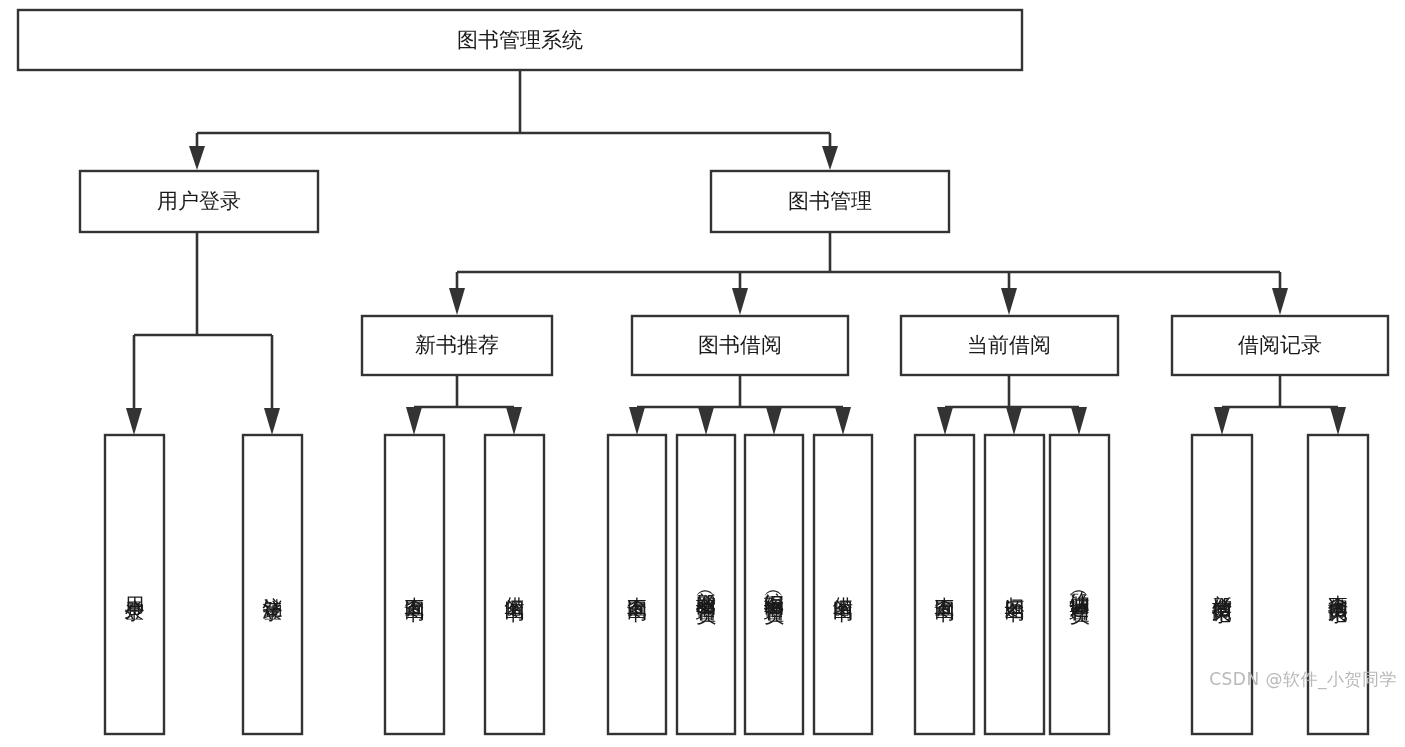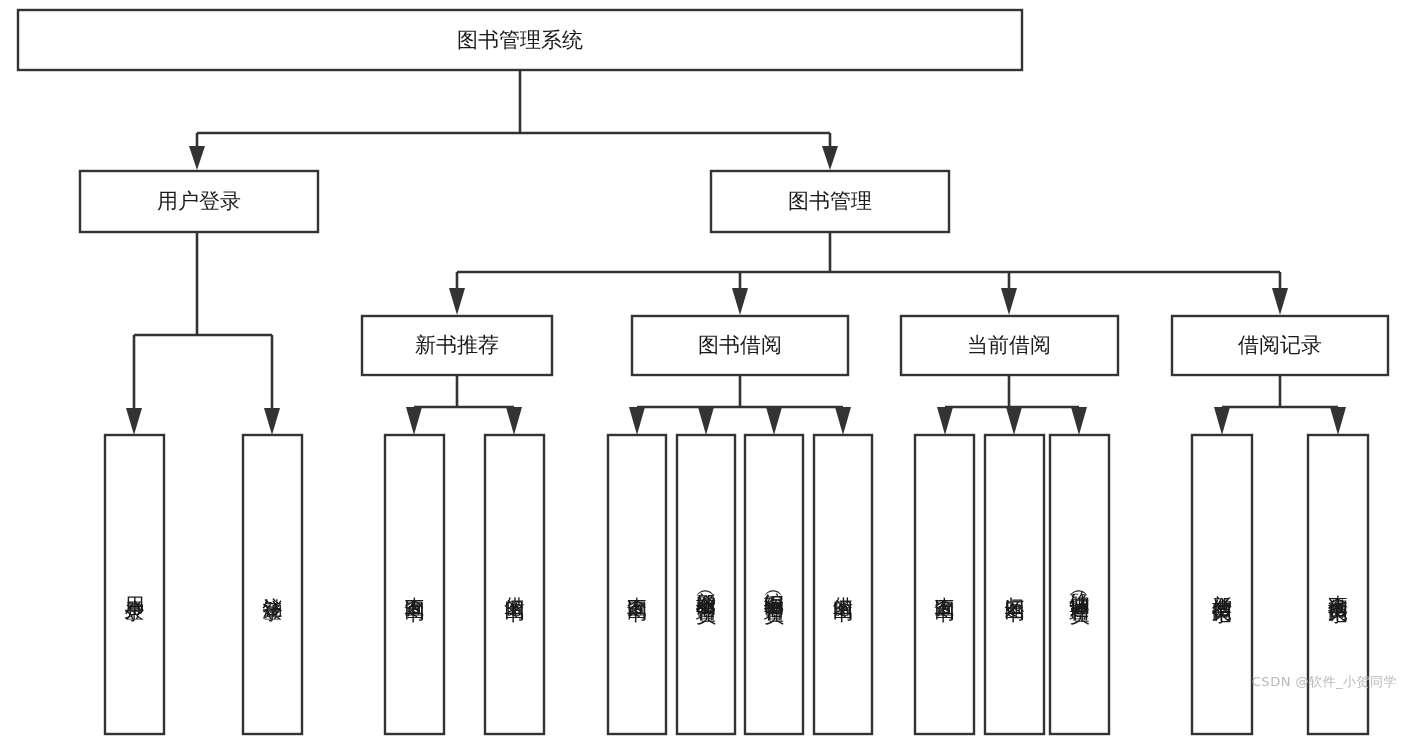--- a/index.html
+++ b/index.html
@@ -67,21 +67,21 @@
     line-height: 1.05;
     color: #1a1a1a;
     letter-spacing: 2px;
     white-space: nowrap;
   }
   .watermark {
     position: absolute;
     right: 8px;
     bottom: 4px;
     font-family: "DejaVu Sans", "Liberation Sans", sans-serif;
-    font-size: 13px;
+    font-size: 17px;
     color: #b9b9b9;
     letter-spacing: 0.5px;
     user-select: none;
     pointer-events: none;
   }
 </style>
 </head>
 <body>
 
 <div id="diagram-root">

